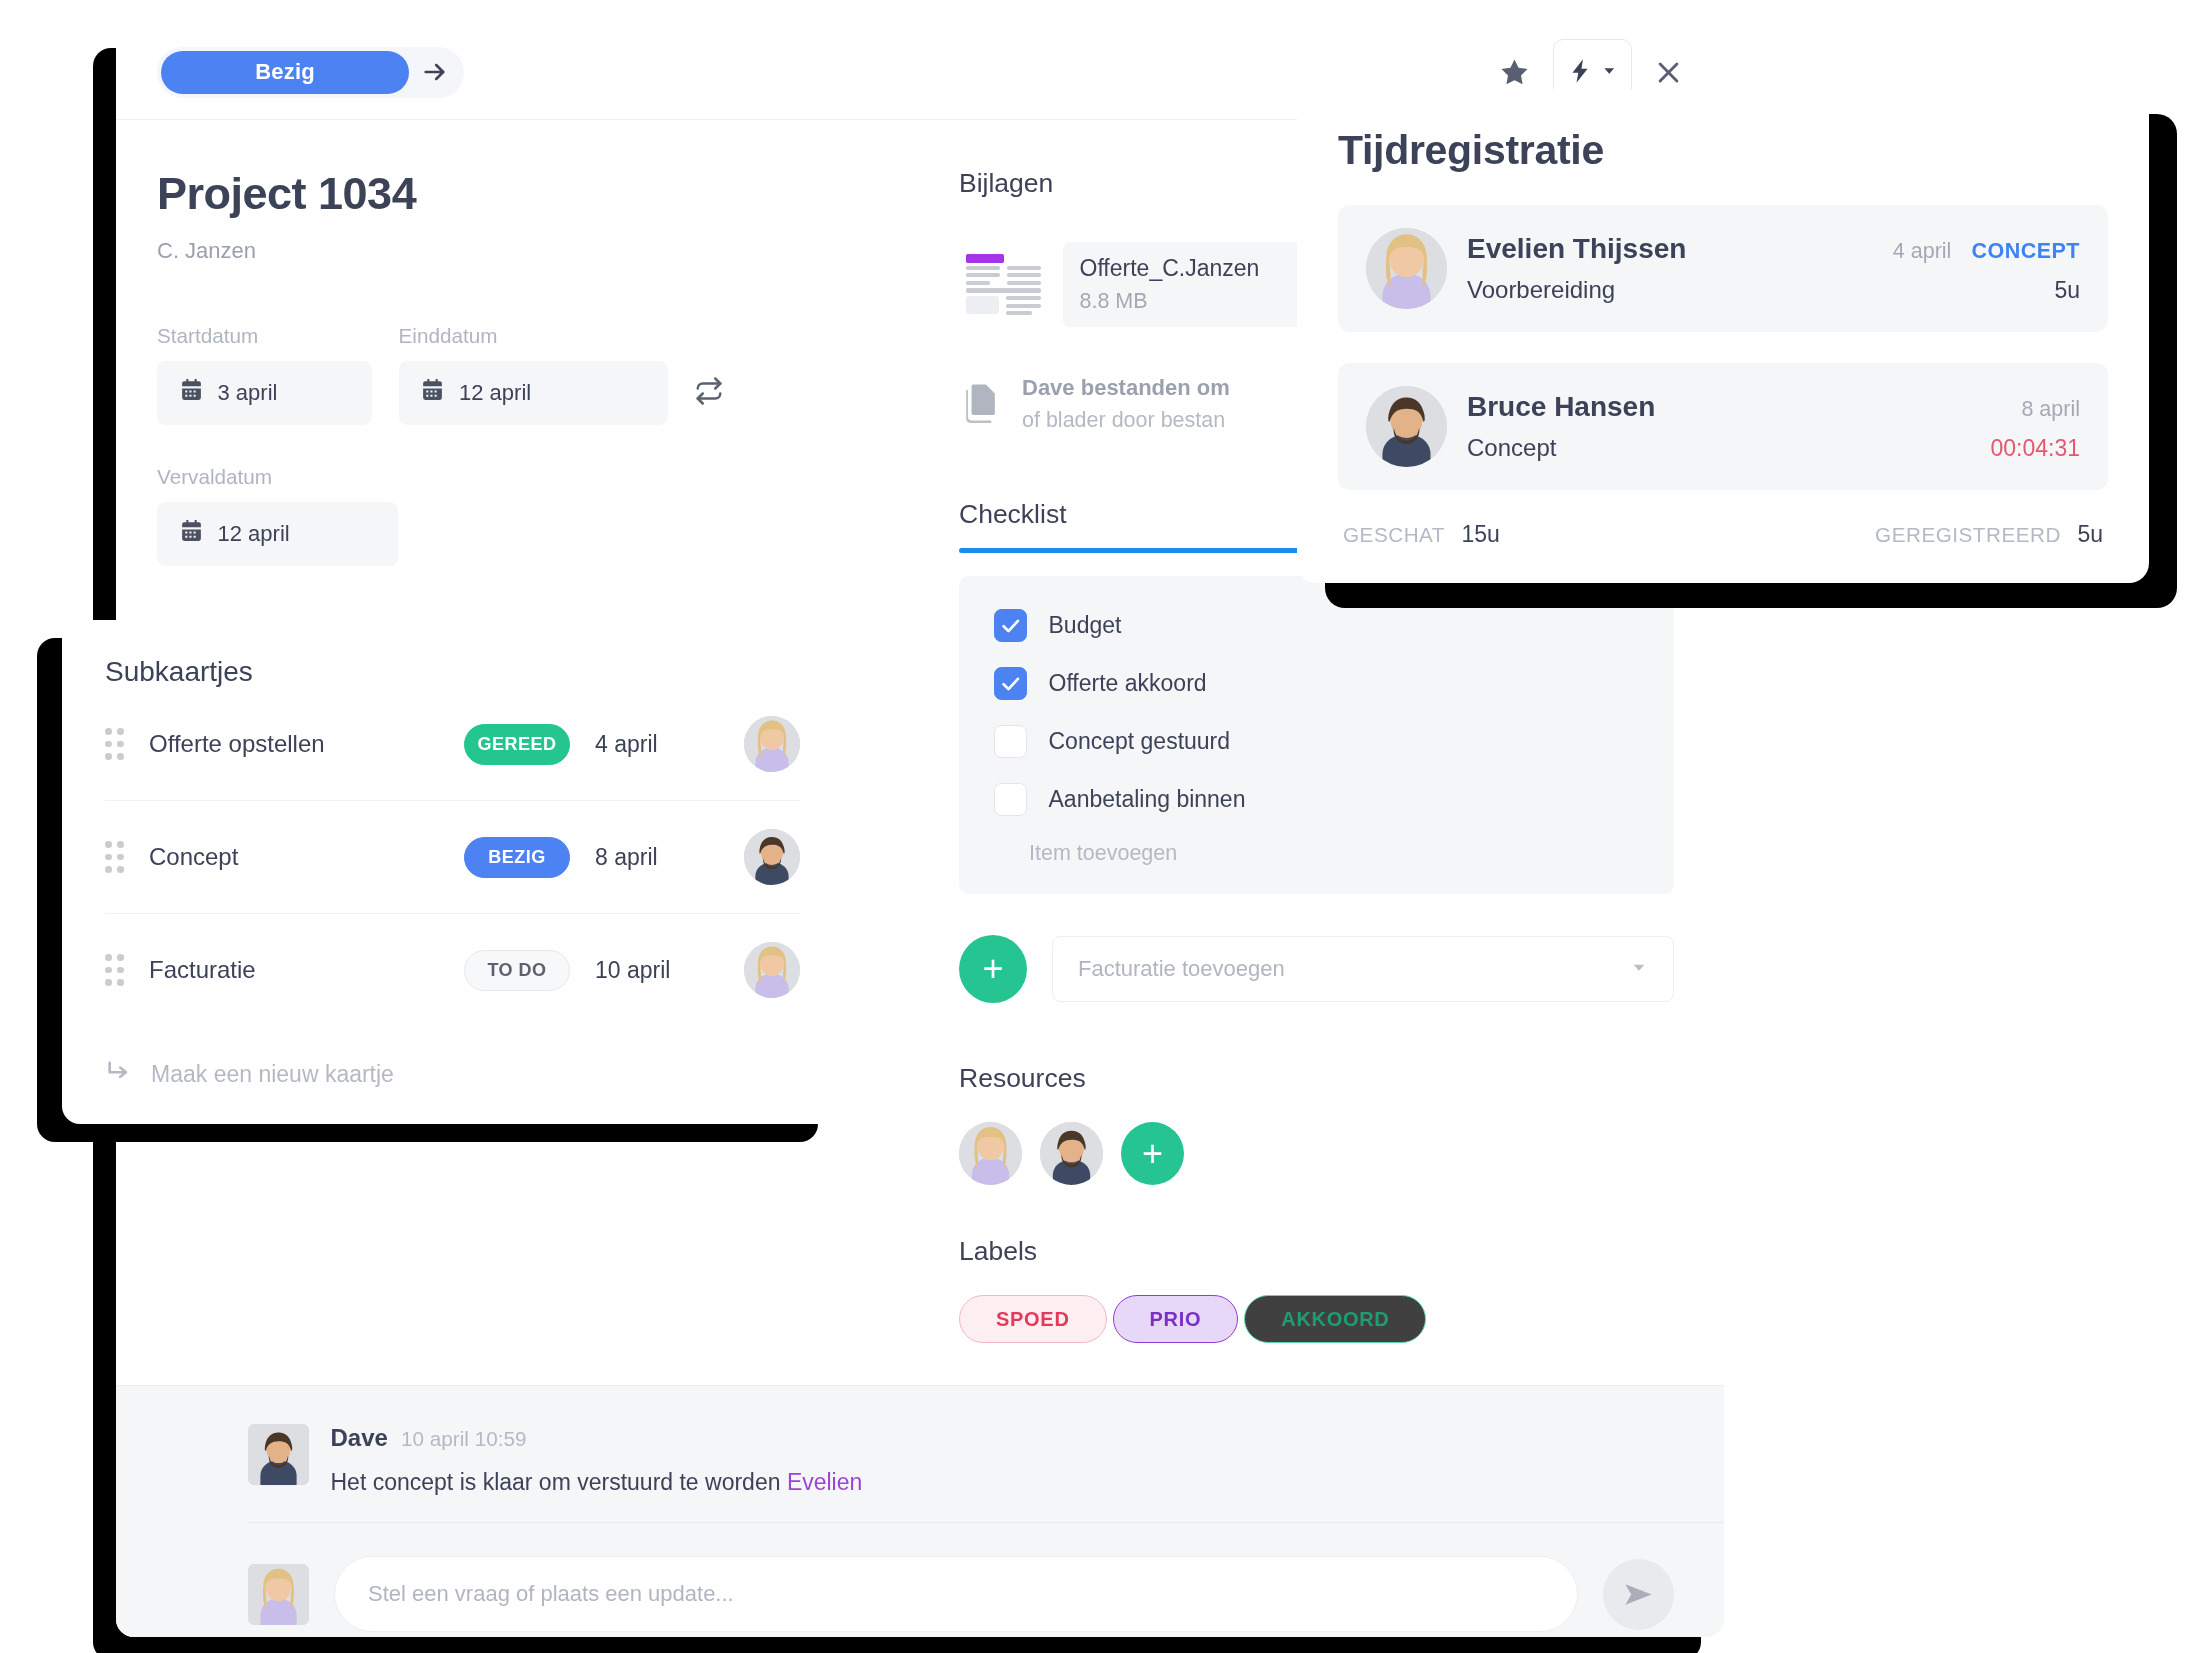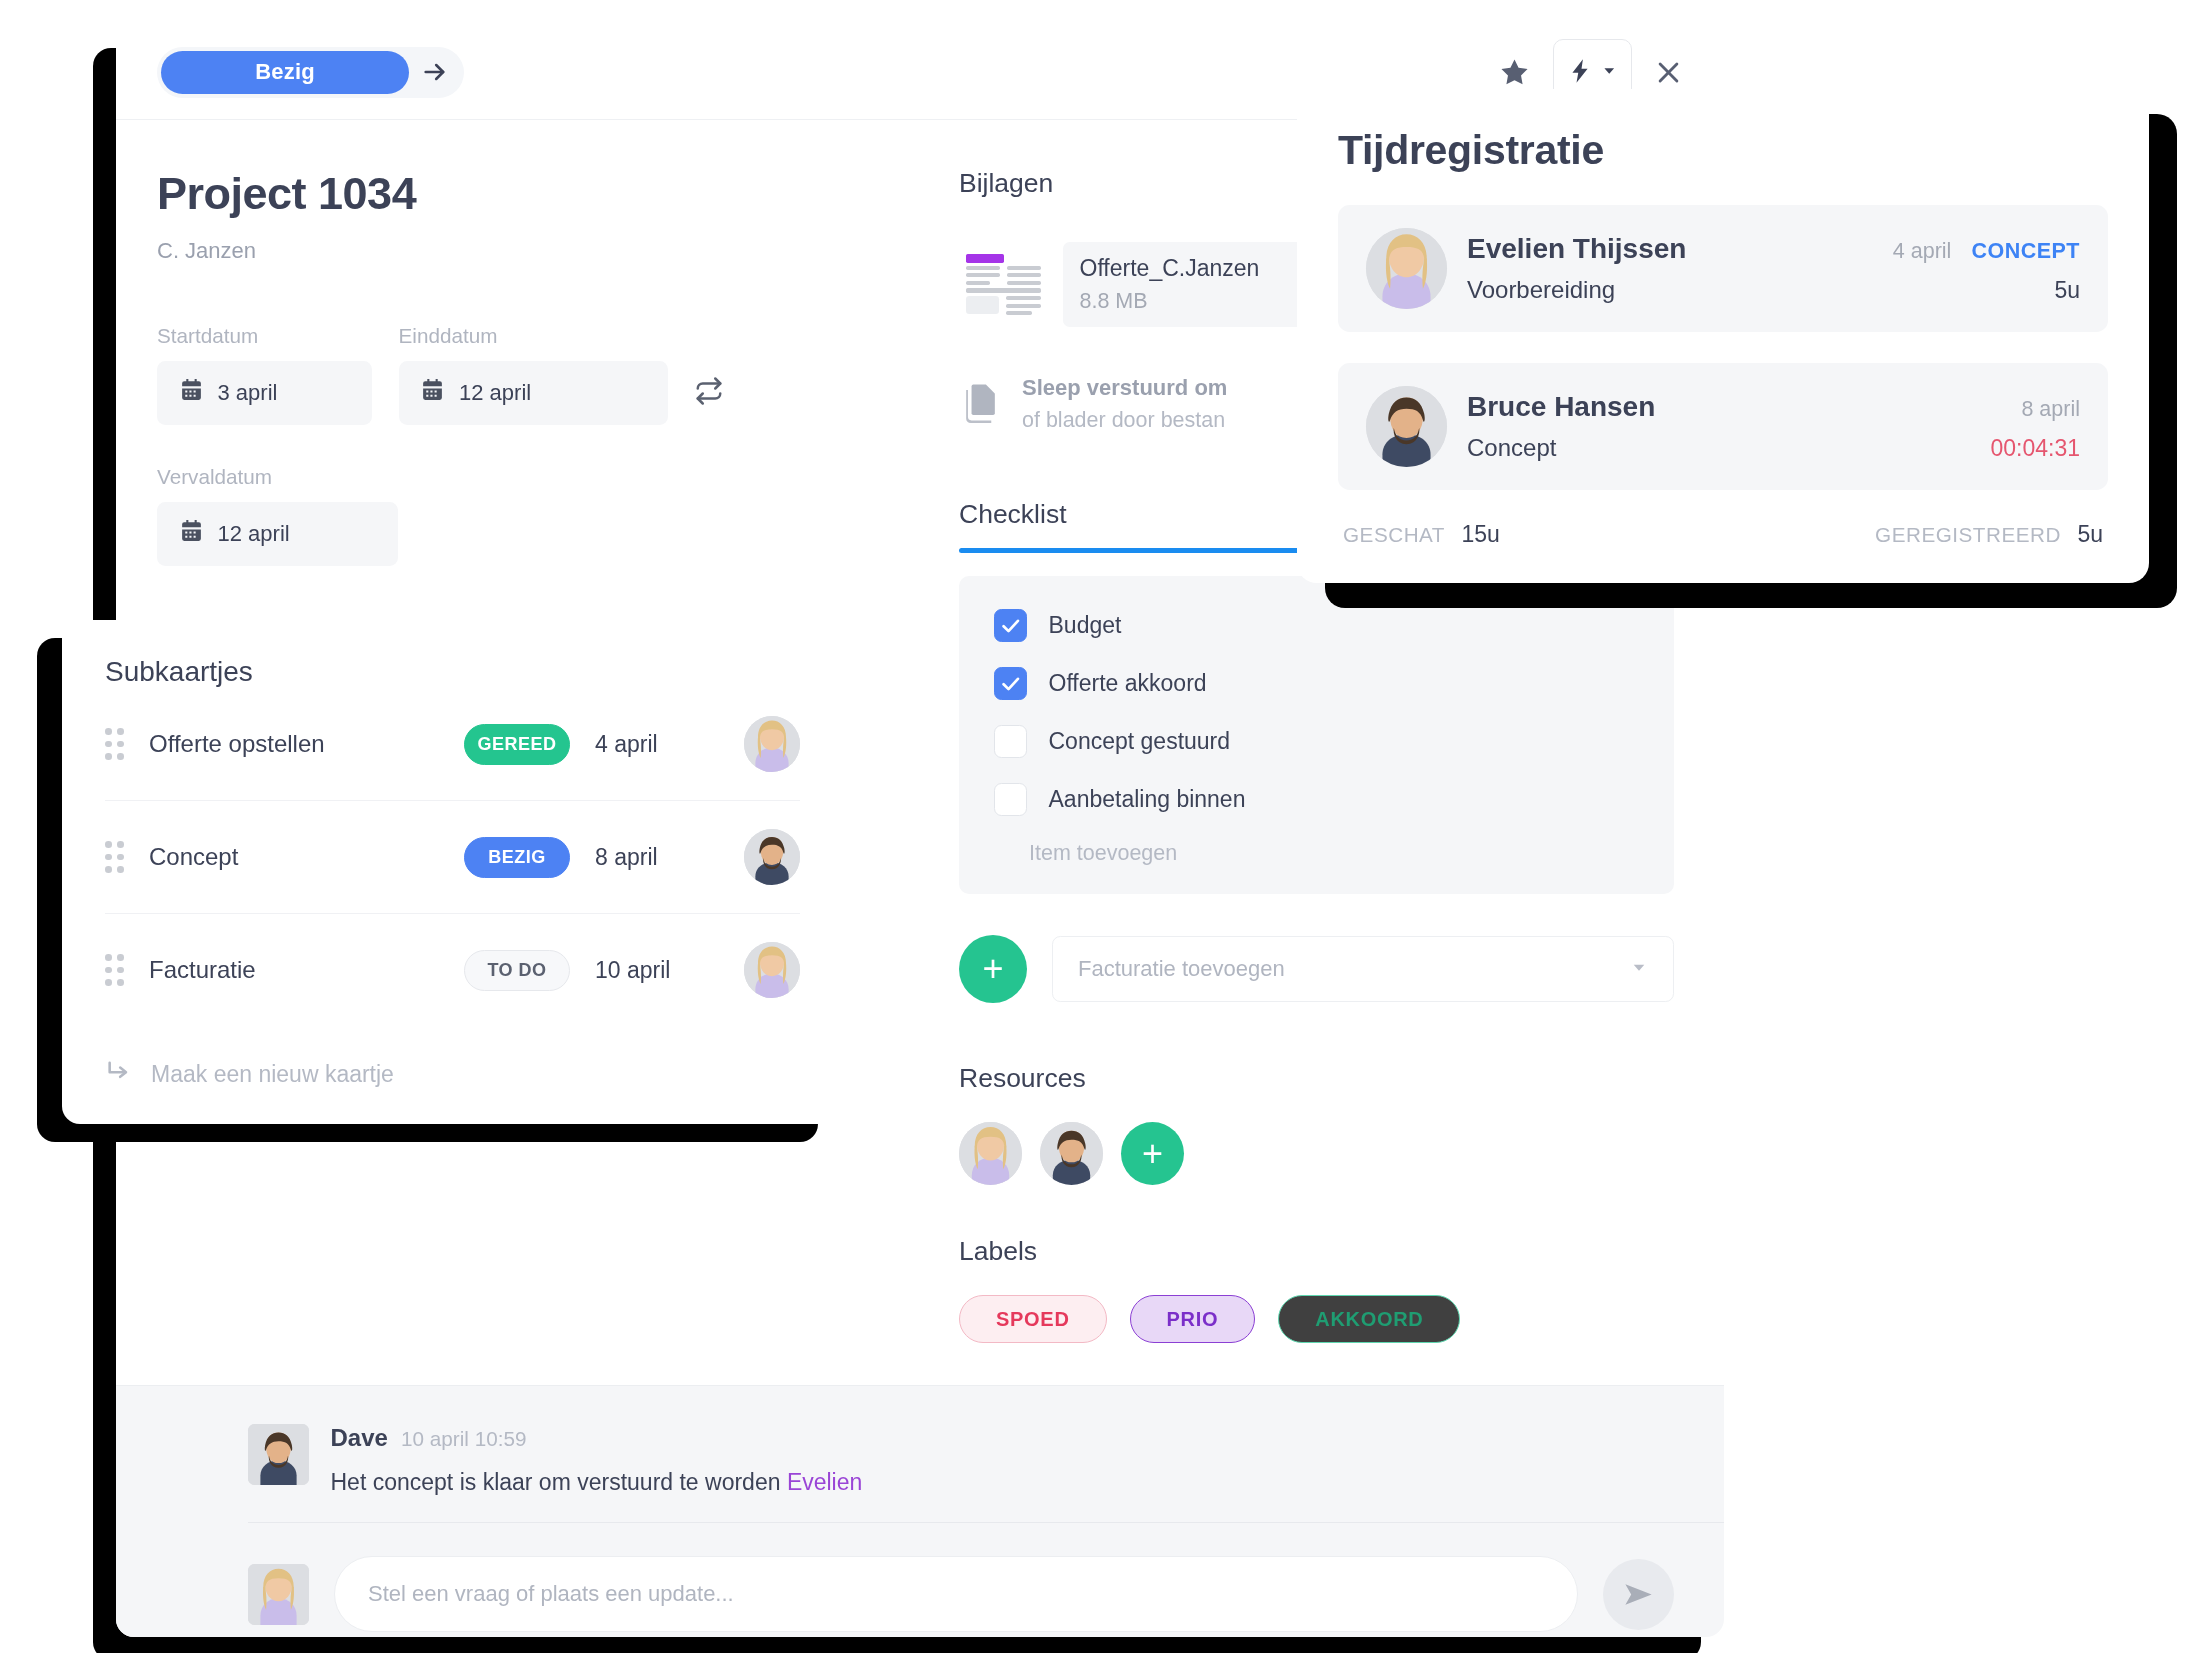--- a/index.html
+++ b/index.html
@@ -135,21 +135,21 @@
   .add-select{
     flex:1; border:0.8px solid #edeff2; border-radius:8.3px; height:66px;
     display:flex; align-items:center; padding:0 25px; font-size:22px; color:#b0b5c0;
   }
   .add-select .caret{ margin-left:auto; color:#b9bdc7; }
 
   .resources-sec{ margin-top:60px; }
   .res-row{ display:flex; align-items:center; gap:18px; margin-top:28px; }
 
   .labels-sec{ margin-top:51px; }
-  .chips{ display:flex; gap:23px; margin-top:28px;text-align:right; }
+  .chips{ display:flex; gap:6px; margin-top:28px;text-align:right; }
   .chip{
     border-radius:33px; height:48px; padding:0 36px;
     display:flex; align-items:center; font-size:20px; font-weight:600; letter-spacing:0.7px;
   }
 
   
   .comments{ background:#f5f6f8; height:252px; border-top:0.8px solid #eceef1; }
   .comment{ display:flex; gap:21.5px; padding:38px 0 0 132px;text-align:right; }
   .comment-body .c-head{ display:flex; align-items:baseline; gap:13.2px; }
   .c-author{ font-size:24px; color:#3c4257; font-weight:600; }
@@ -377,21 +377,21 @@
         </div>
 
         <div class="drop-row">
           <span>
             <svg width="43" height="43" viewBox="0 0 24 24" fill="#b0b5c0">
                 <path d="M8 2h7l5 5v11a1 1 0 01-1 1H8a1 1 0 01-1-1V3a1 1 0 011-1z"></path>
                 <path d="M5 5v15a2 2 0 002 2h11v1.5H6.5A2.5 2.5 0 014 21V5z" opacity=".85"></path>
               </svg>
           </span>
           <div class="drop-text">
-            <strong>Sleep verstuurd om</strong>
+            <strong>Dave bestanden om</strong>
             <span>of blader door bestan</span>
           </div>
         </div>
 
         <div class="checklist-sec">
           <div class="sec-title">Checklist</div>
           <div class="progress-track">
             <div class="progress-fill" style="width: 100%;"></div>
           </div>
           <div class="checklist-box">

